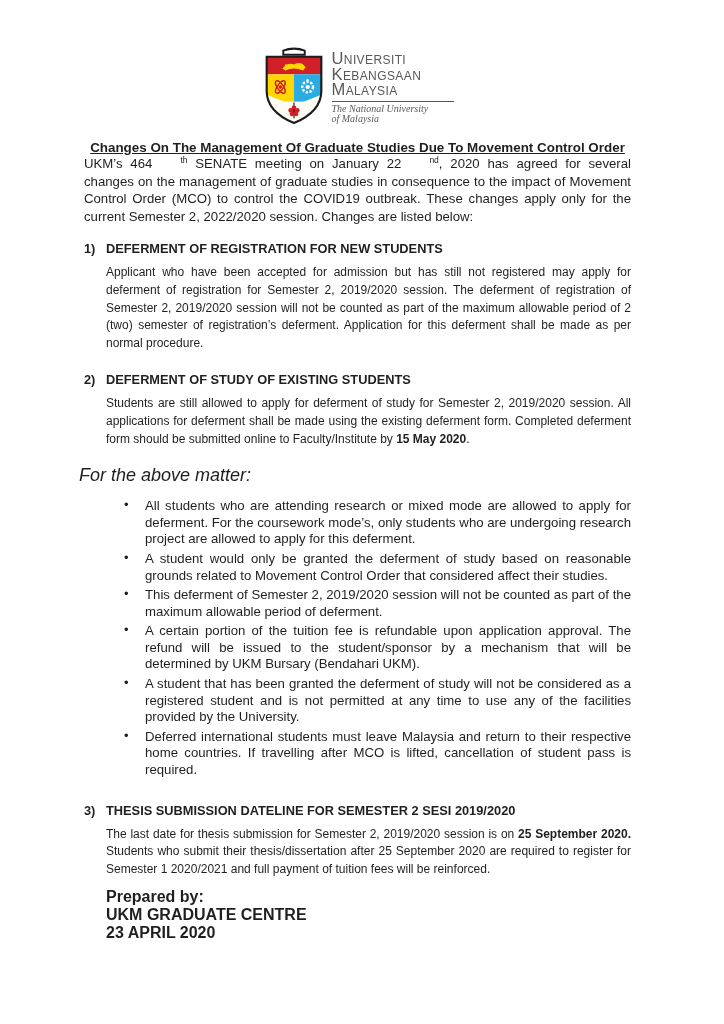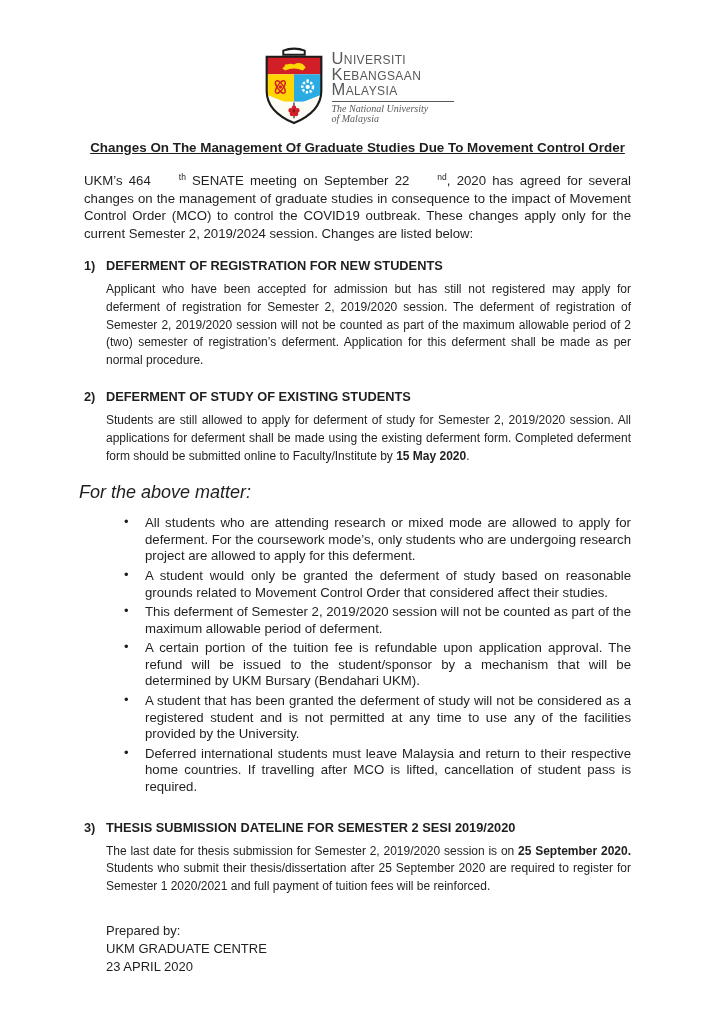--- a/index.html
+++ b/index.html
@@ -46,21 +46,20 @@
     line-height: 10.5px;
     white-space: nowrap;
   }
 
   
   .doc-title {
     text-align: center;
     font-weight: bold;
     font-size: 13.4px;
     text-decoration: underline;
-    margin-bottom: 17px;
   }
 
   
   .intro {
     font-size: 13.2px;
     line-height: 17.6px;
     text-align: justify;
     margin-bottom: 15px;
   }
 
@@ -103,23 +102,23 @@
   }
   .bullet-dot {
     position: absolute;
     left: 40px;
     top: -1px;
     font-size: 13px;
   }
 
   .doc-footer {
     margin-left: 22px;
-    margin-top: 27px;
-    font-weight: normal;
-    font-size: 13px;
+    margin-top: 10px;
+    font-weight: bold;
+    font-size: 16px;
     line-height: 17.6px;
   }
 
   sup { font-size: 8.5px; line-height: 0; padding-left: 28px; }
   strong { font-weight: bold; }
 </style>
 </head>
 <body>
 
 <div class="page">
@@ -181,21 +180,21 @@
       <div class="wordmark-line">Kebangsaan</div>
       <div class="wordmark-line">Malaysia</div>
       <hr class="wordmark-divider">
       <div class="tagline-line">The National University</div>
       <div class="tagline-line">of Malaysia</div>
     </div>
   </div>
 
   <div class="doc-title">Changes On The Management Of Graduate Studies Due To Movement Control Order</div>
 
-  <p class="intro"><span>UKM’s 464</span><sup>th</sup><span> SENATE meeting on September 22</span><sup>nd</sup><span>, 2020 has agreed for several changes on the management of graduate studies in consequence to the impact of Movement Control Order (MCO) to control the COVID19 outbreak. These changes apply only for the current Semester 2, 2019/2024 session. Changes are listed below:</span></p>
+  <p class="intro"><span>UKM’s 464</span><sup>th</sup><span> SENATE meeting on January 22</span><sup>nd</sup><span>, 2020 has agreed for several changes on the management of graduate studies in consequence to the impact of Movement Control Order (MCO) to control the COVID19 outbreak. These changes apply only for the current Semester 2, 2022/2020 session. Changes are listed below:</span></p>
 
   <div>
     <div class="section-heading">
       <span class="section-number">1)</span>
       <span>DEFERMENT OF REGISTRATION FOR NEW STUDENTS</span>
     </div>
     <p class="section-body"><span>Applicant who have been accepted for admission but has still not registered may apply for deferment of registration for Semester 2, 2019/2020 session. The deferment of registration of Semester 2, 2019/2020 session will not be counted as part of the maximum allowable period of 2 (two) semester of registration’s deferment. Application for this deferment shall be made as per normal procedure.</span></p>
   </div>
 
   <div>

